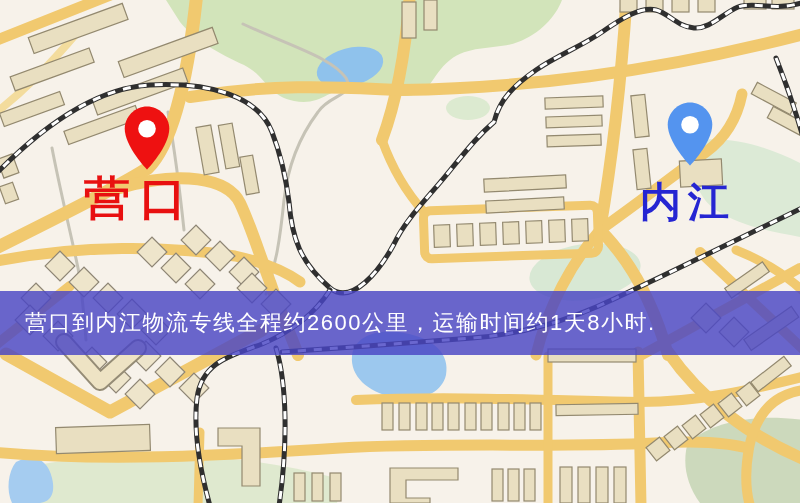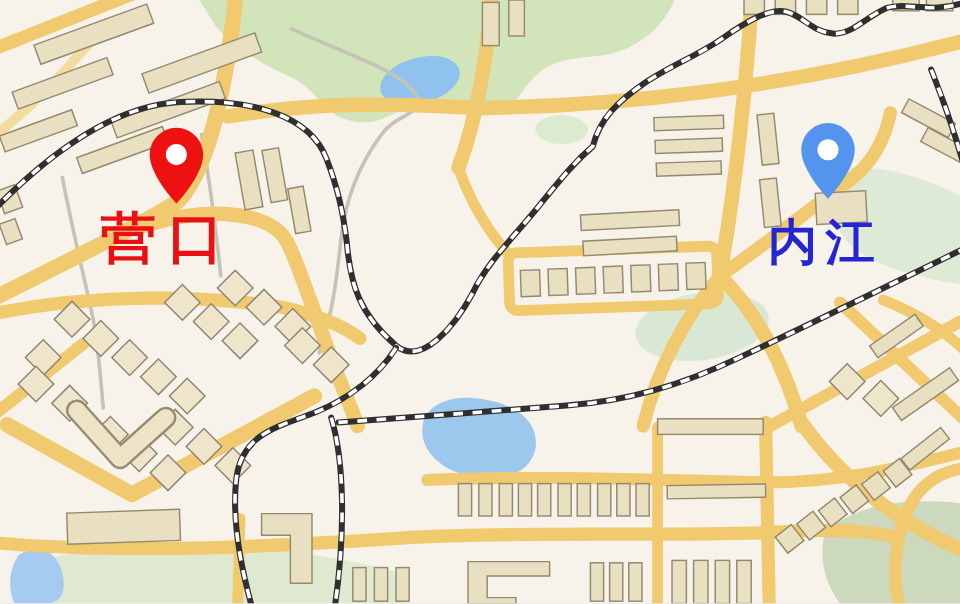--- a/index.html
+++ b/index.html
@@ -215,14 +215,17 @@
 
   <svg class="pin" style="left:664px;top:100px;" viewBox="0 0 56 74">
     <path d="M28,2 C15,2 4,13 4,26 C4,45 28,70 28,70 C28,70 52,45 52,26 C52,13 41,2 28,2 Z" style="fill: rgb(84, 148, 239);"></path>
     <circle cx="28" cy="26" r="9.5" fill="#ffffff"></circle>
   </svg>
 
   <div class="city-label label-dest" style="color: rgb(37, 37, 210);">内江</div>
 
   <div class="city-label label-origin" style="color: rgb(232, 16, 16);">营口</div>
 
+  <div class="banner" style="background: rgba(73, 69, 197, 0.82);">
+    <span class="banner-text" style="color: rgb(255, 255, 255);">营口到内江物流专线全程约2600公里，运输时间约1天8小时.</span>
+  </div>
 
 </div>
 
 </body></html>

